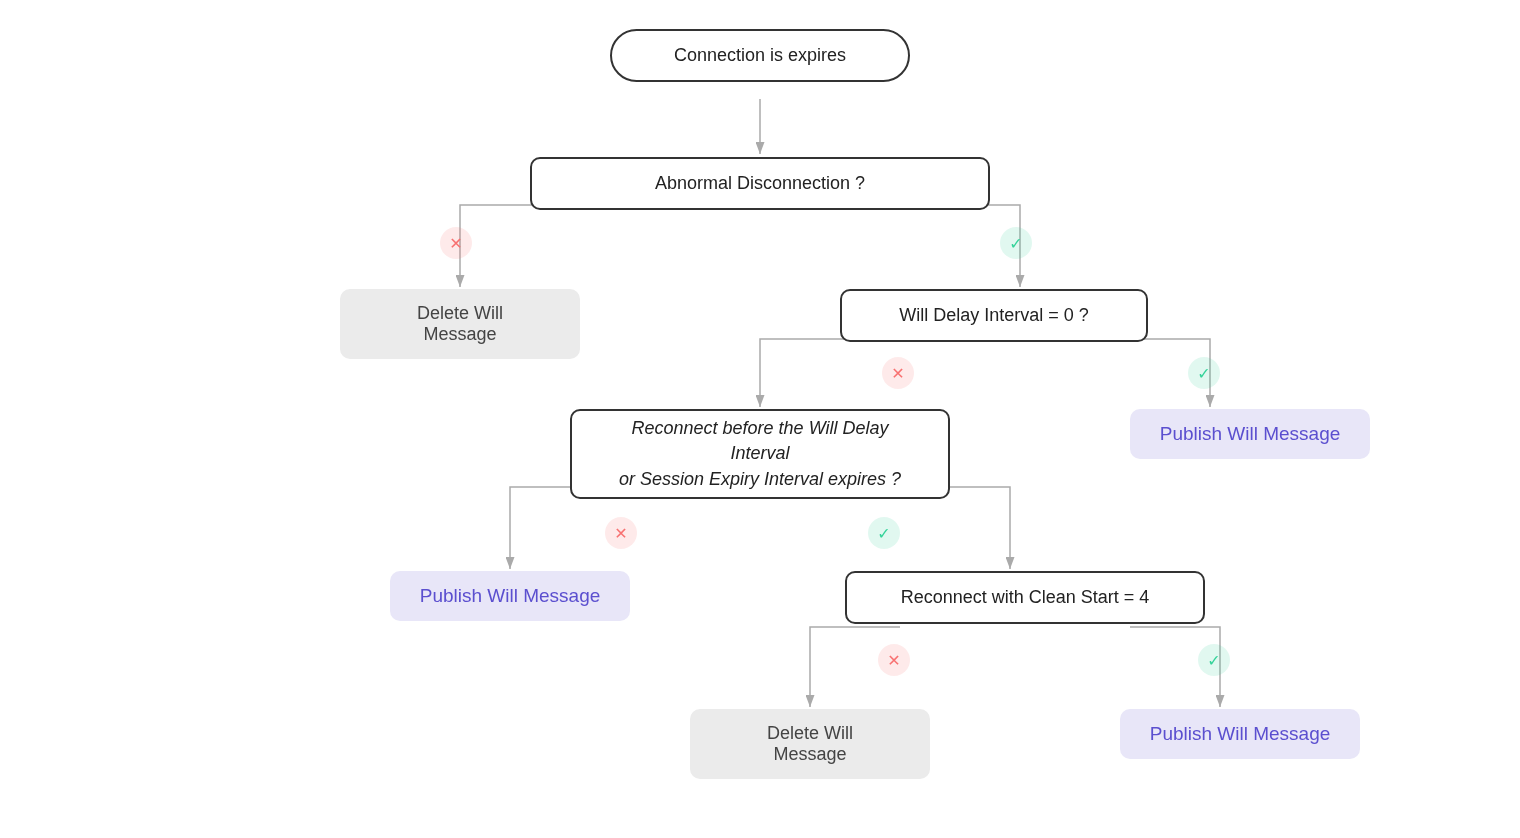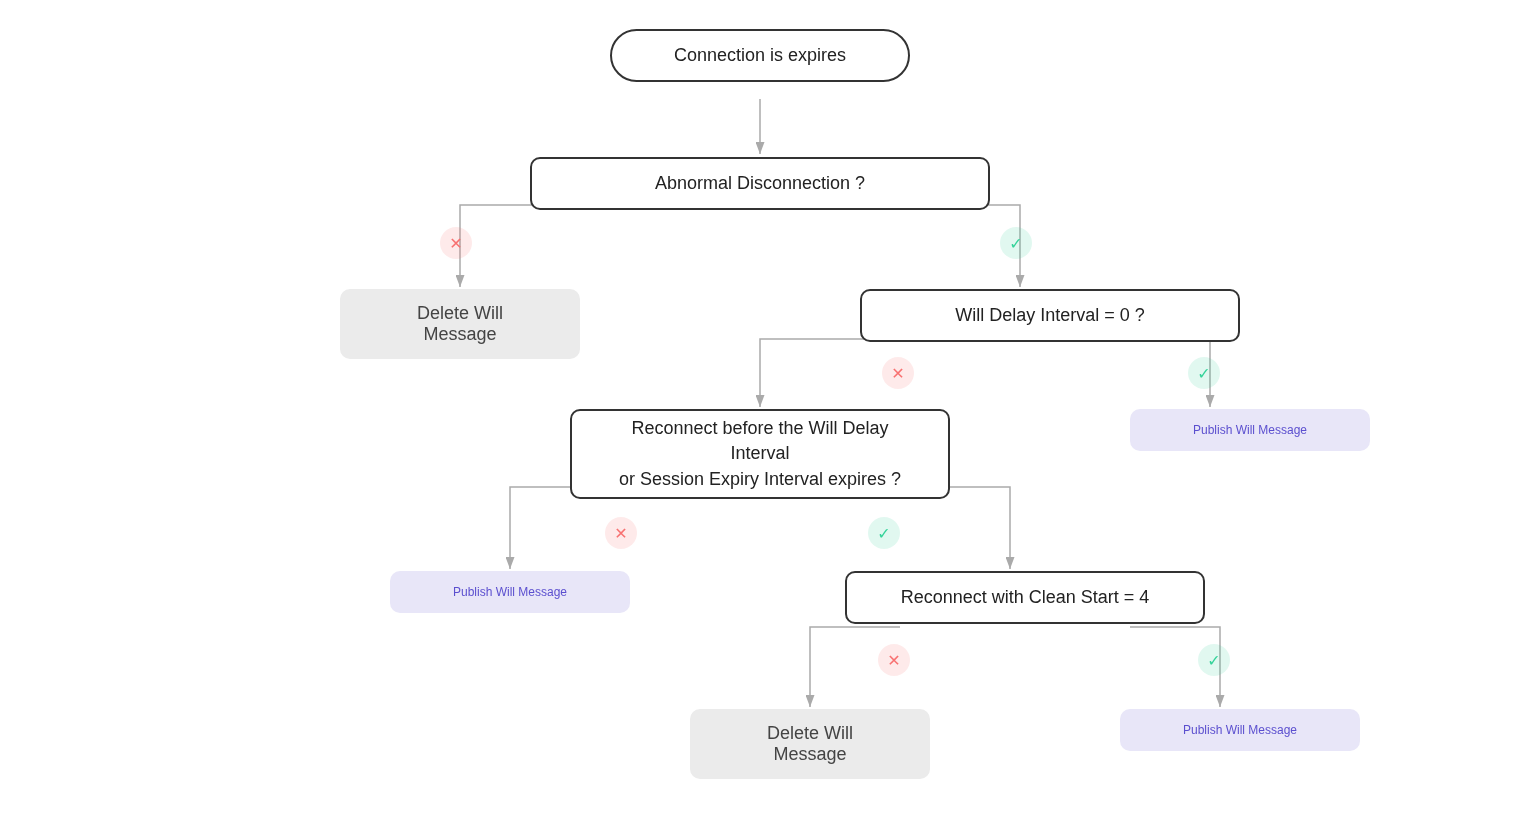--- a/index.html
+++ b/index.html
@@ -38,21 +38,21 @@
       border-radius: 40px;
       background: #fff;
       padding: 14px 28px;
     }
     .node-purple {
       border: none;
       border-radius: 10px;
       background: #e8e6f8;
       padding: 14px 28px;
       color: #5b4fcf;
-      font-size: 12px;
+      font-size: 19px;
     }
     .node-gray {
       border: none;
       border-radius: 10px;
       background: #ebebeb;
       padding: 14px 44px;
       color: #444;
       font-size: 18px;
     }
     
@@ -153,37 +153,37 @@
   </div>
 
   <div class="check-icon" style="left:740px; top:218px;">
     <div class="icon-circle-check">✓</div>
   </div>
 
   <div class="node node-gray" style="left:80px; top:280px; width:240px;">
     <span>Delete Will Message</span>
   </div>
 
-  <div class="node node-box" style="left:600px; top:280px; width:380px;">
+  <div class="node node-box" style="left:580px; top:280px; width:308px;">
     <span>Will Delay Interval = 0 ?</span>
   </div>
 
   <div class="cross-icon" style="left:622px; top:348px;">
     <div class="icon-circle-cross">✕</div>
   </div>
 
   <div class="check-icon" style="left:928px; top:348px;">
     <div class="icon-circle-check">✓</div>
   </div>
 
   <div class="node node-purple" style="left:870px; top:400px; width:240px;">
     <span>Publish Will Message</span>
   </div>
 
-  <div class="node node-box" style="left:310px; top:400px; width:380px; height:90px; line-height:1.4;">
+  <div class="node node-box" style="left:310px; top:400px; width:380px; height:90px; line-height:1.4;font-style:italic;">
     <span style="white-space:pre-line;">Reconnect before the Will Delay Interval
 or Session Expiry Interval expires ?</span>
   </div>
 
   <div class="cross-icon" style="left:345px; top:508px;">
     <div class="icon-circle-cross">✕</div>
   </div>
 
   <div class="check-icon" style="left:608px; top:508px;">
     <div class="icon-circle-check">✓</div>

